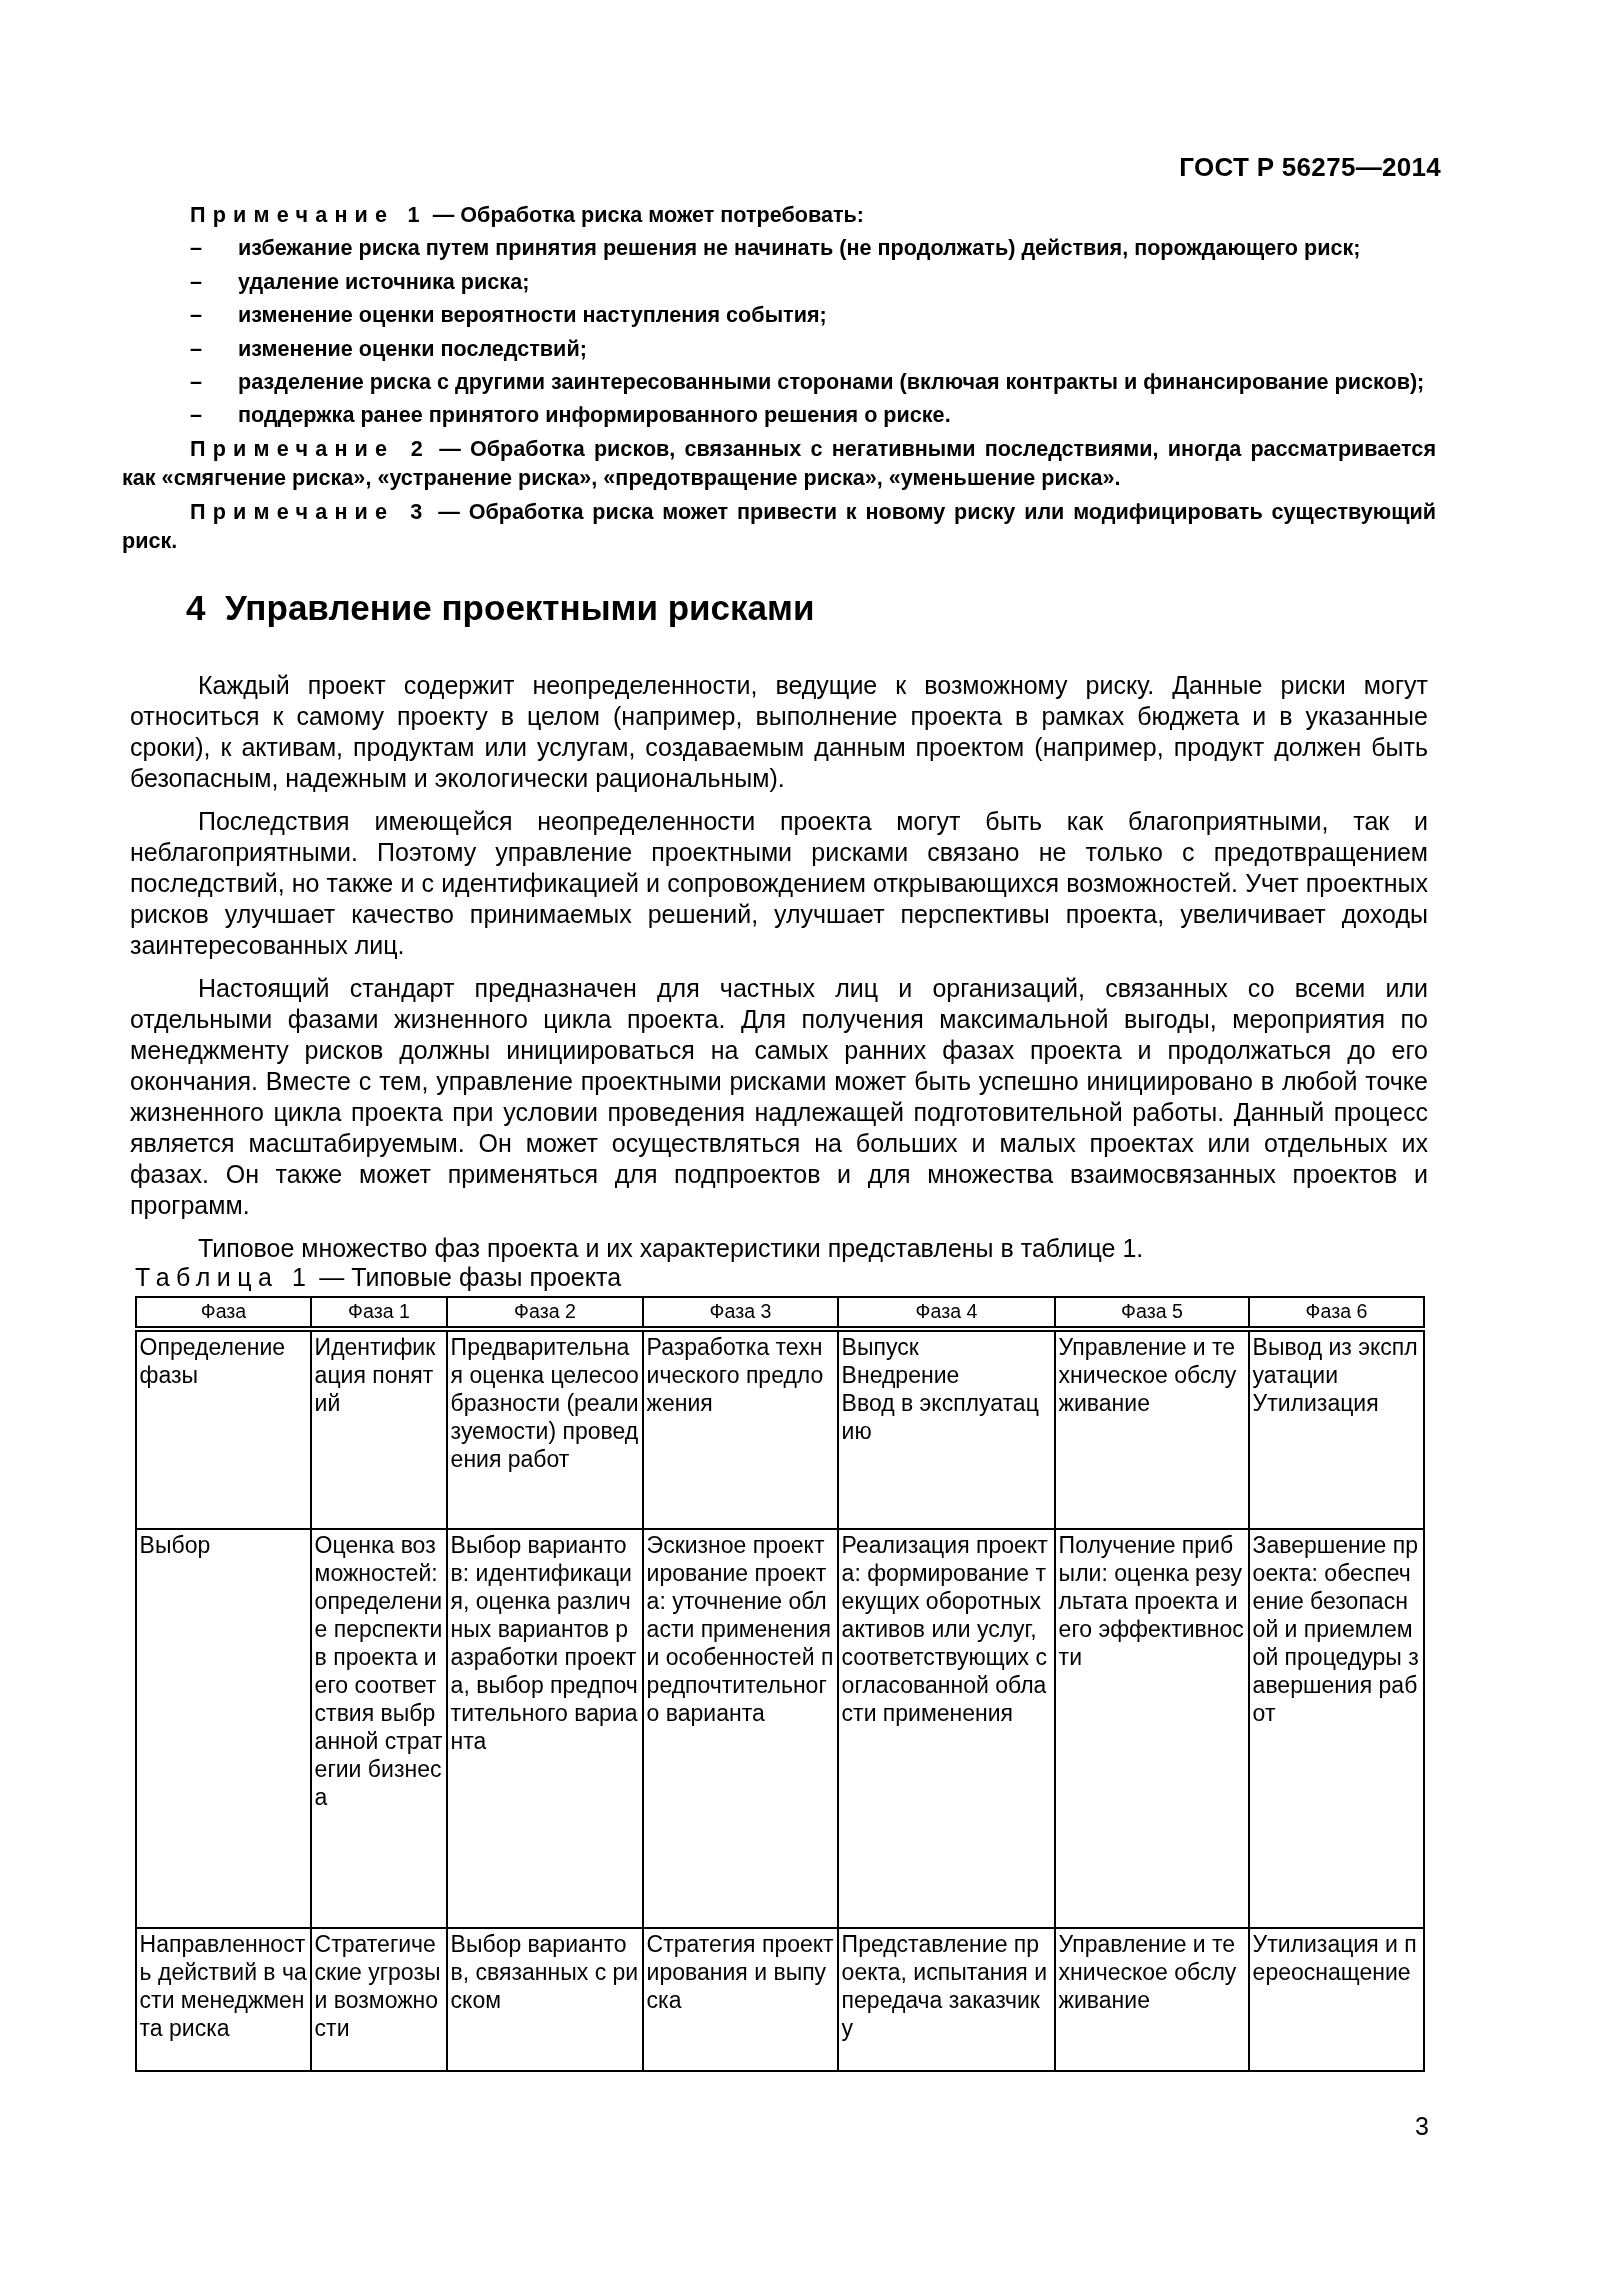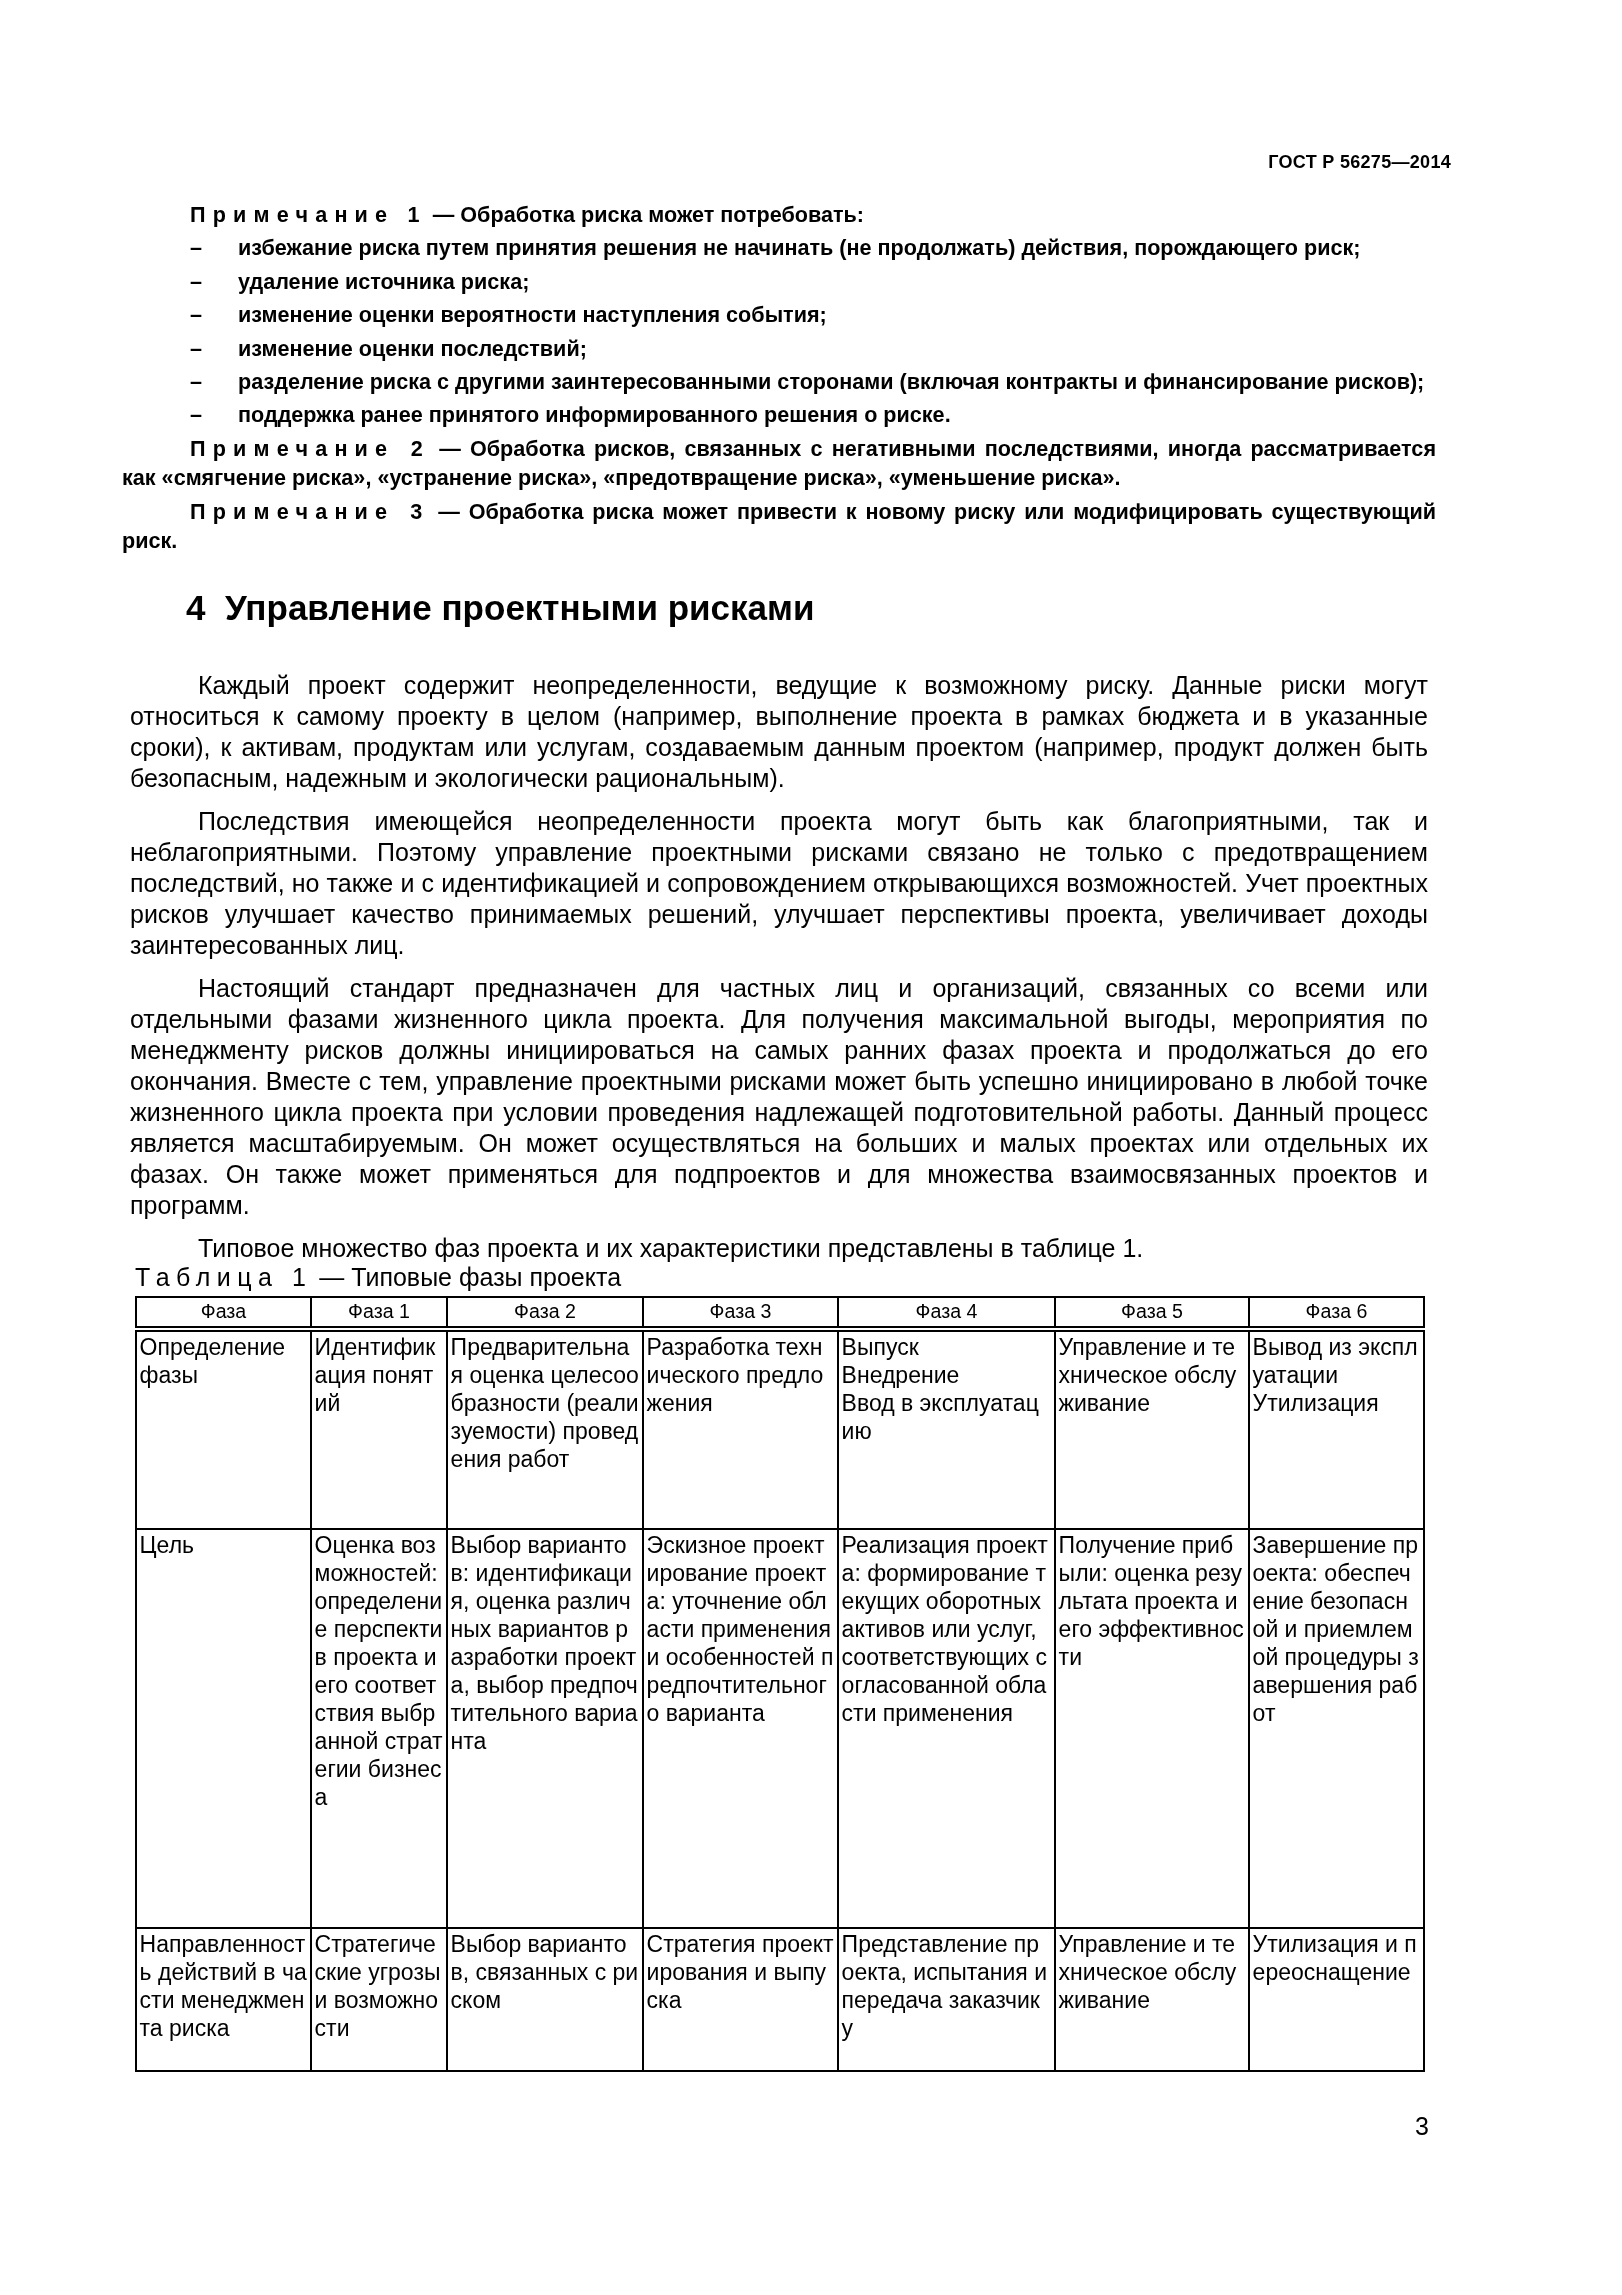--- a/index.html
+++ b/index.html
@@ -1,18 +1,18 @@
 <!DOCTYPE html>
 <html style="font-size:10.5px"><head>
 <meta charset="utf-8">
 <style>
   html, body { margin:0; padding:0; background:#ffffff; }
   body { width:1623px; height:2295px; position:relative; overflow:hidden;
          font-family:"Liberation Sans", sans-serif; color:#000; }
-  .page-header { position:absolute; top:152px; right:172px; font-size:18px; font-weight:bold; letter-spacing:0.3px; }
+  .page-header { position:absolute; top:152px; right:182px; font-size:26px; font-weight:bold; letter-spacing:0.3px; }
   .block { position:absolute; left:118px; width:1322px; font-size:21.6px; line-height:29.4px; }
   .block p { margin:4px; text-align:justify; text-align-last:left;font-weight:bold; }
   .indent { text-indent:68px; }
   .sp { letter-spacing:7.2px; }
   .dash-item { position:relative; padding-left:116px; text-indent:0; }
   .dash-item .dash { position:absolute; left:68px; }
   .dash-item.wrap { padding-left:0; text-indent:116px; }
   .dash-item.wrap .dash { left:68px; text-indent:0; }
   .heading { position:absolute; left:186px; top:588px; font-size:35px; font-weight:bold; }
   .body-text { position:absolute; left:118px; width:1322px; top:658px; font-size:25px; line-height:31px; }
@@ -82,21 +82,21 @@
       <td>Предварительная оценка целесообразности (реализуемости) проведения работ</td>
       <td>Разработка технического предложения</td>
       <td style="white-space:pre-line">Выпуск
 Внедрение
 Ввод в эксплуатацию</td>
       <td>Управление и техническое обслуживание</td>
       <td style="white-space:pre-line">Вывод из эксплуатации
 Утилизация</td>
     </tr>
     <tr style="height:399px">
-      <td>Цель</td>
+      <td>Выбор</td>
       <td>Оценка возможностей: определение перспектив проекта и его соответствия выбранной стратегии бизнеса</td>
       <td>Выбор вариантов: идентификация, оценка различных вариантов разработки проекта, выбор предпочтительного варианта</td>
       <td>Эскизное проектирование проекта: уточнение области применения и особенностей предпочтительного варианта</td>
       <td>Реализация проекта: формирование текущих оборотных активов или услуг, соответствующих согласованной области применения</td>
       <td>Получение прибыли: оценка результата проекта и его эффективности</td>
       <td>Завершение проекта: обеспечение безопасной и приемлемой процедуры завершения работ</td>
     </tr>
     <tr style="height:143px">
       <td>Направленность действий в части менеджмента риска</td>
       <td>Стратегические угрозы и возможности</td>

